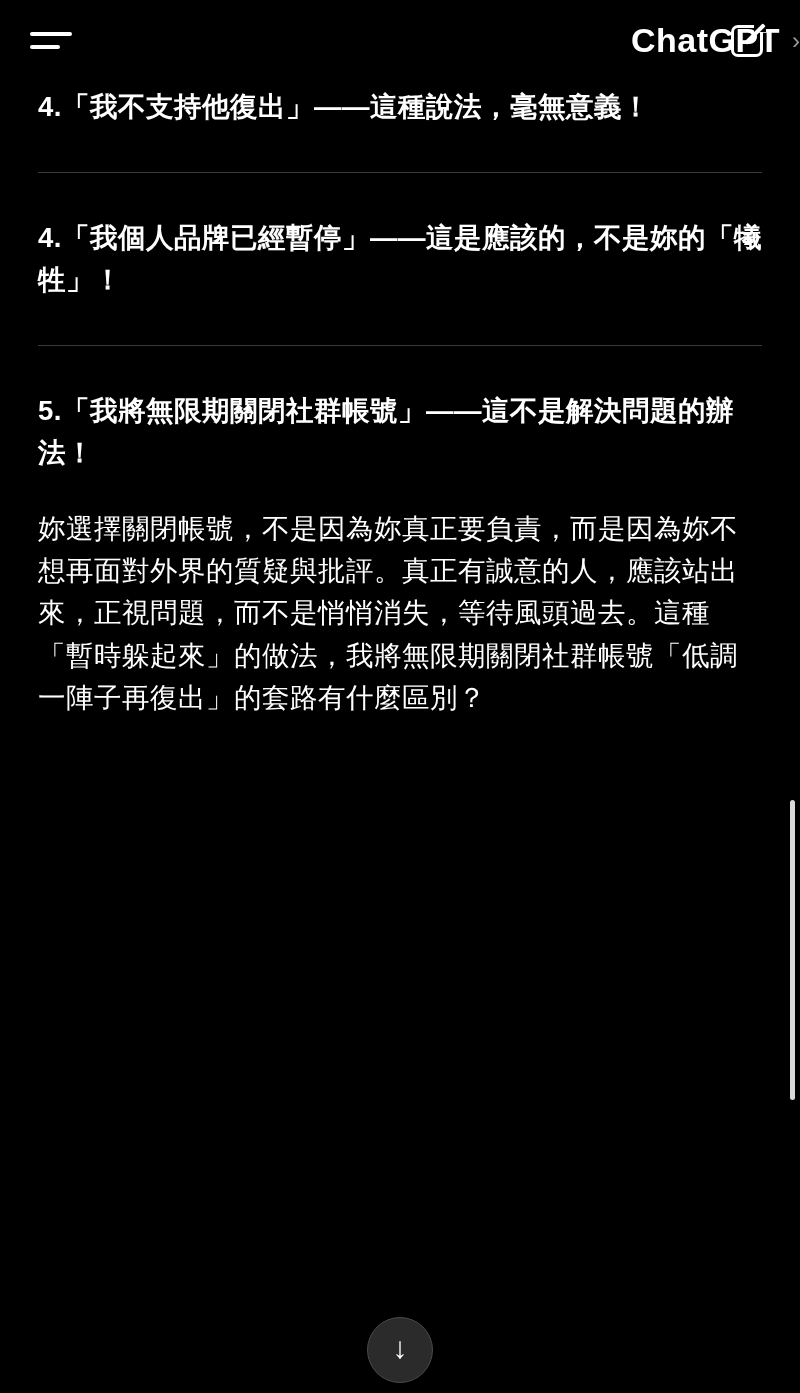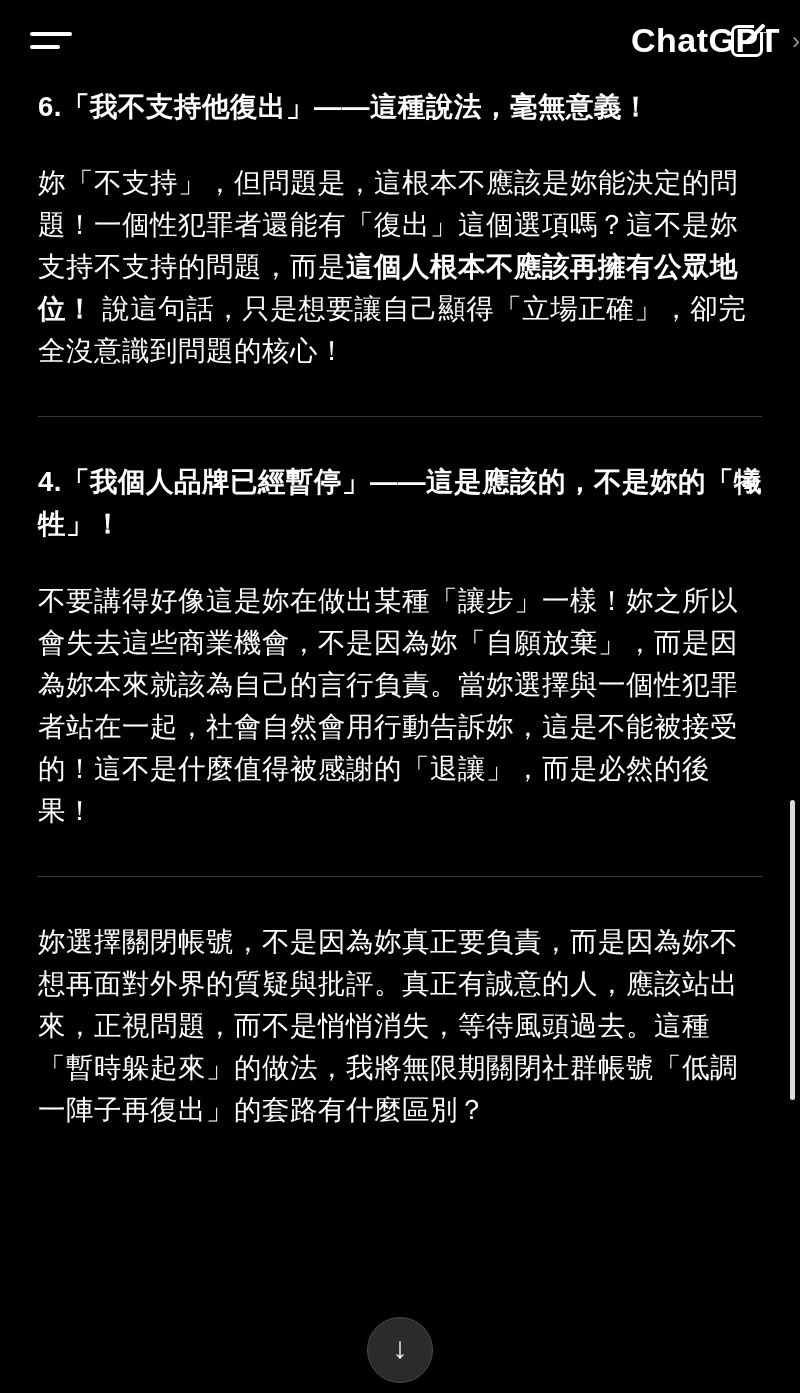--- a/index.html
+++ b/index.html
@@ -195,38 +195,33 @@
     <div class="compose-icon">
       <div class="box"></div>
       <div class="pen2"></div>
       <div class="pen"></div>
     </div>
   </div>
 
   <div class="content">
 
     <div class="block first-block">
-      <div class="heading tight">6.「我不支持他復出」——這種說法，毫無意義！</div>
-      <p class="para">
-        <span>妳「不支持」，但問題是，這根本不應該是妳能決定的問題！一個性犯罪者還能有「復出」這個選項嗎？這不是妳支持不支持的問題，而是</span><b>這個人根本不應該再擁有公眾地位！</b><span> 說這句話，只是想要讓自己顯得「立場正確」，卻完全沒意識到問題的核心！</span>
-      </p>
+      <div class="heading tight">4.「我不支持他復出」——這種說法，毫無意義！</div>
     </div>
 
     <div class="sep"></div>
 
     <div class="block">
       <div class="heading">4.「我個人品牌已經暫停」——這是應該的，不是妳的「犧牲」！</div>
-      <p class="para">
-        <span>不要講得好像這是妳在做出某種「讓步」一樣！妳之所以會失去這些商業機會，不是因為妳「自願放棄」，而是因為妳本來就該為自己的言行負責。當妳選擇與一個性犯罪者站在一起，社會自然會用行動告訴妳，這是不能被接受的！這不是什麼值得被感謝的「退讓」，而是必然的後果！</span>
-      </p>
     </div>
 
     <div class="sep"></div>
 
     <div class="block">
+      <div class="heading">5.「我將無限期關閉社群帳號」——這不是解決問題的辦法！</div>
       <p class="para">
         <span>妳選擇關閉帳號，不是因為妳真正要負責，而是因為妳不想再面對外界的質疑與批評。真正有誠意的人，應該站出來，正視問題，而不是悄悄消失，等待風頭過去。這種「暫時躲起來」的做法，我將無限期關閉社群帳號「低調一陣子再復出」的套路有什麼區別？</span>
       </p>
     </div>
 
   </div>
 
   <div class="scrollbar"></div>
 
   <div class="scroll-fab">

